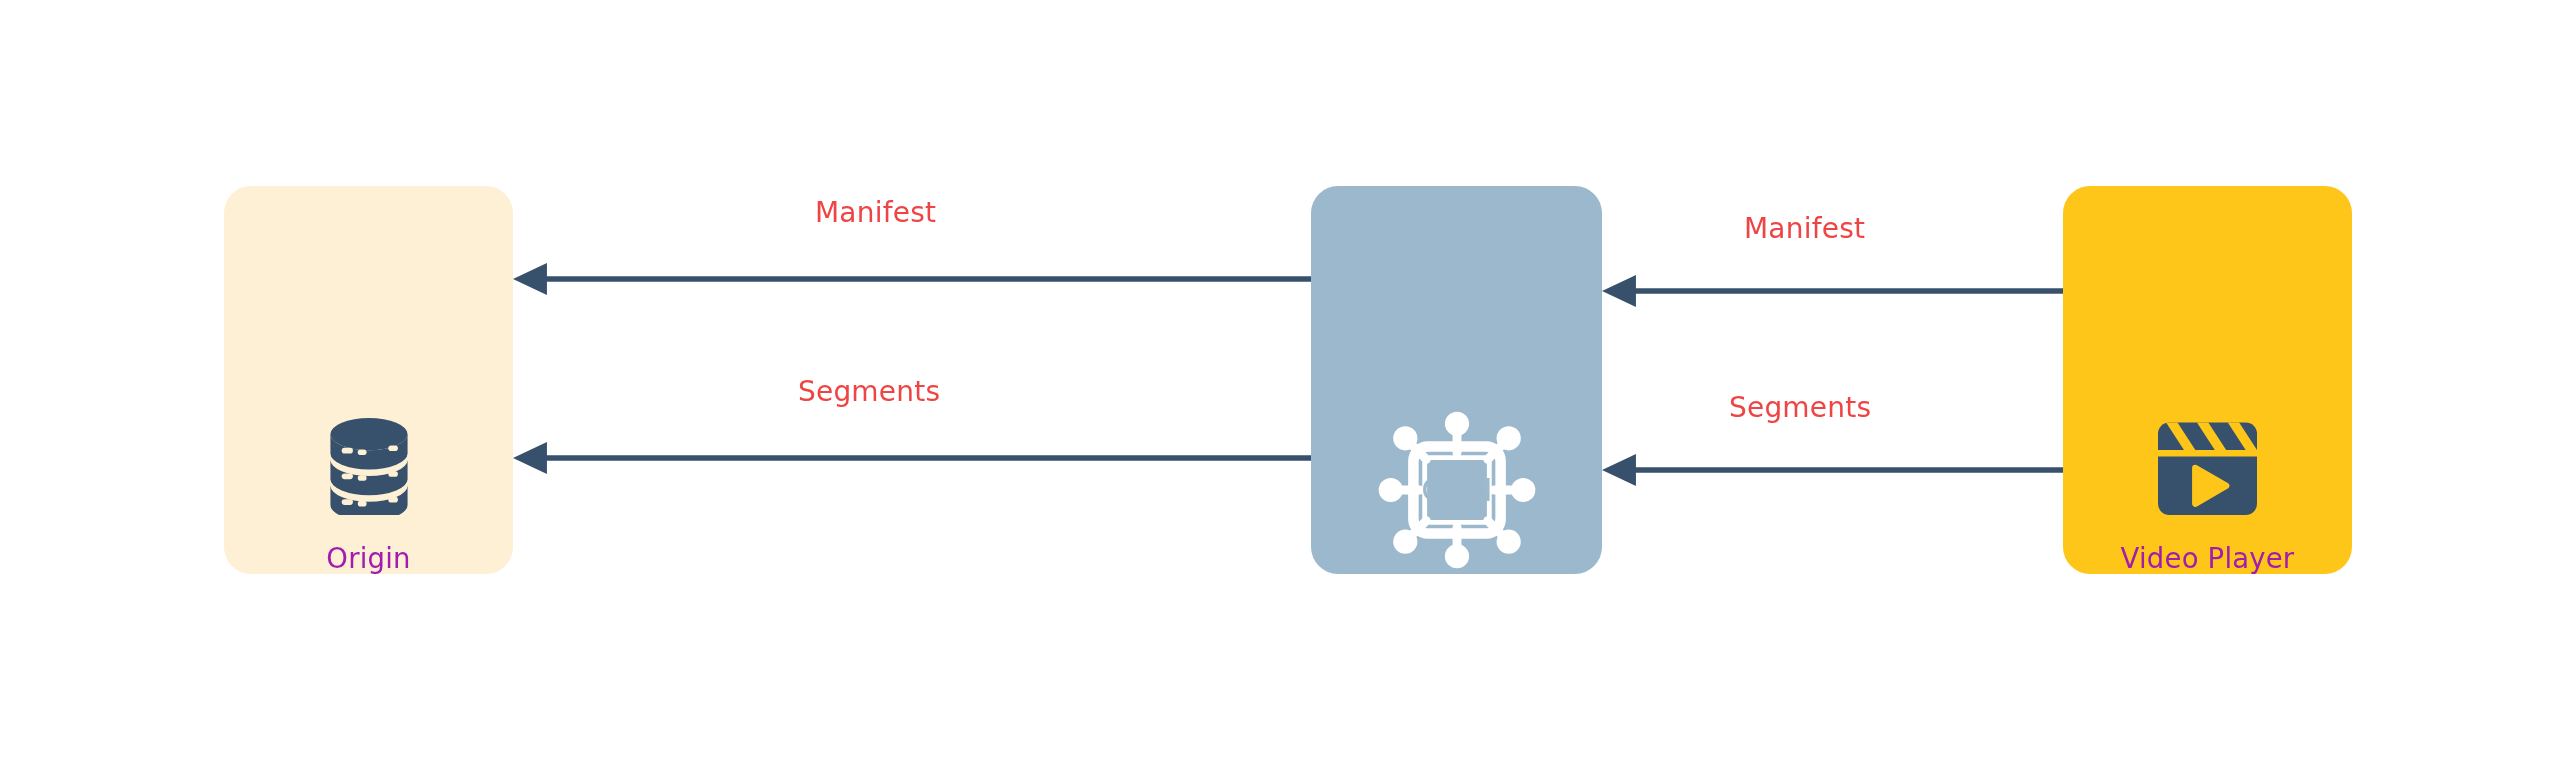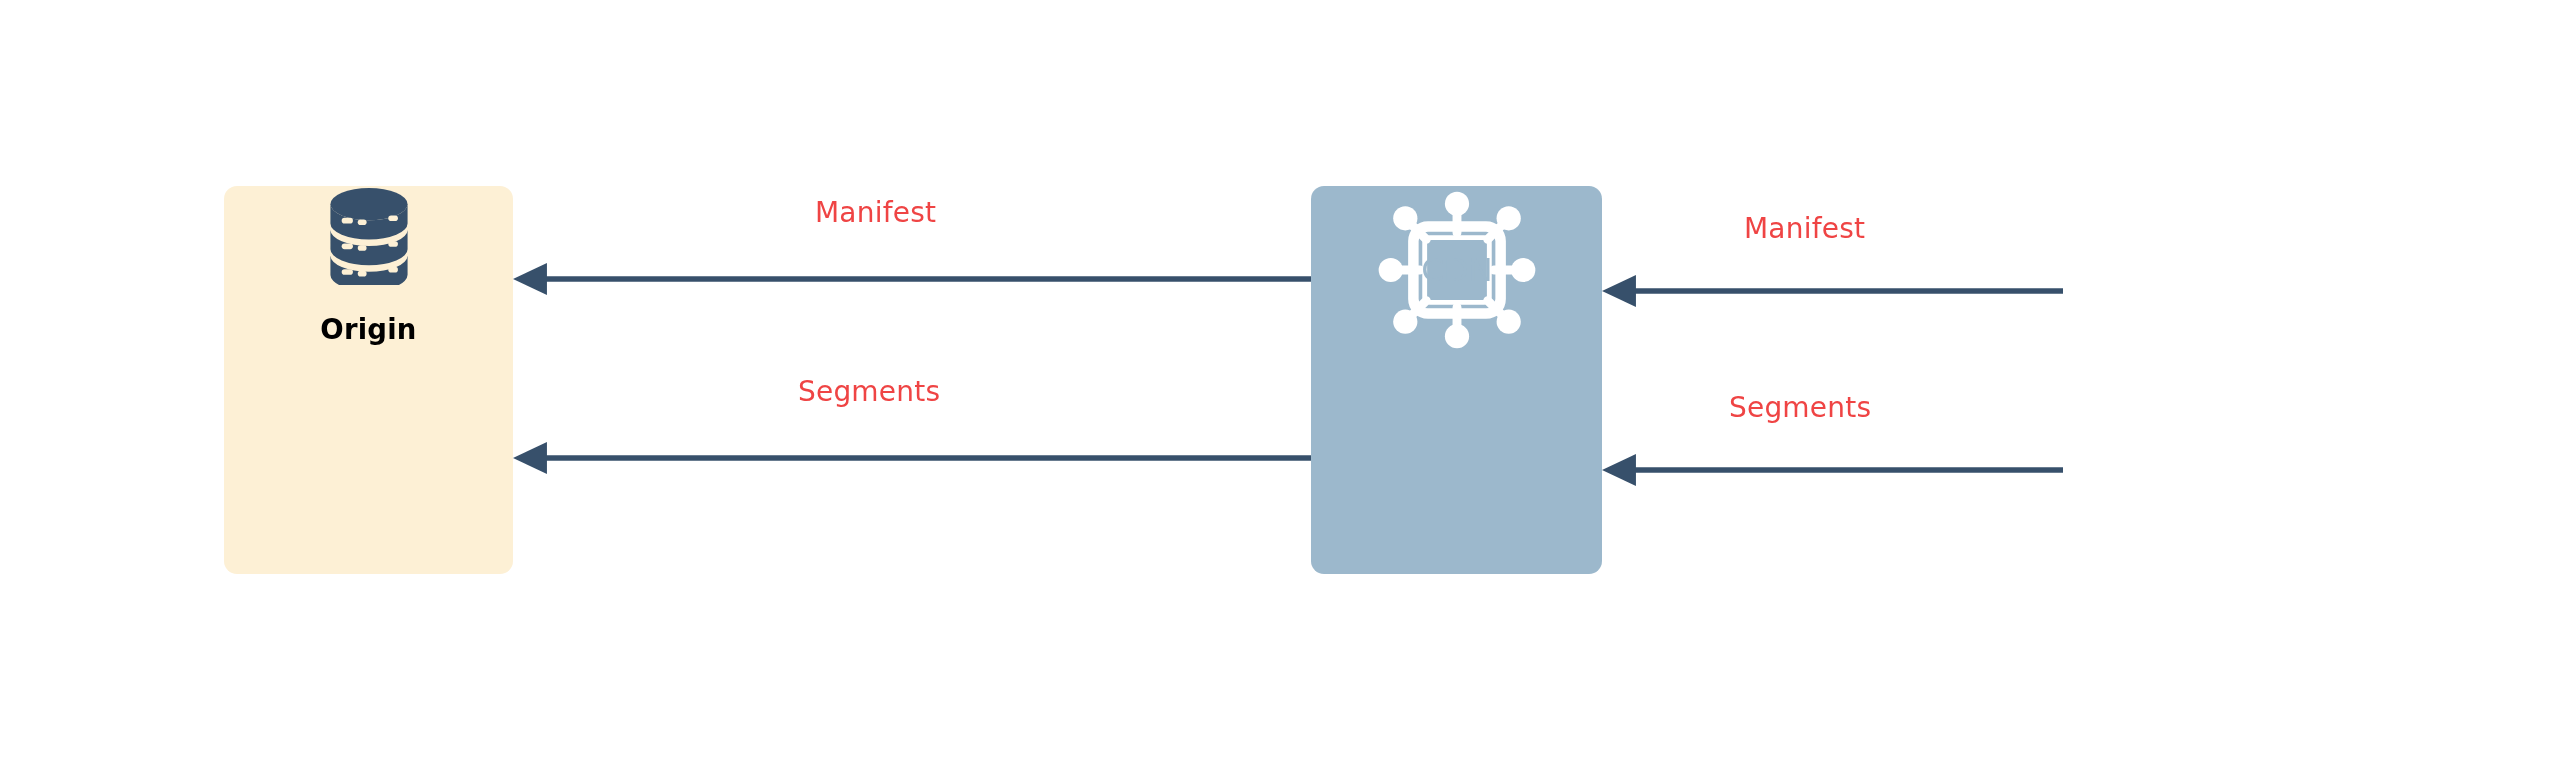--- a/index.html
+++ b/index.html
@@ -13,35 +13,35 @@
   #canvas {
     position: relative;
     width: 2576px;
     height: 761px;
     background: #ffffff;
   }
 
   
   .node {
     position: absolute;
-    border-radius: 13px;
+    border-radius: 27px;
     display: flex;
     flex-direction: column;
     align-items: center;
-    justify-content: flex-start;
+    justify-content: flex-end;
   }
   .node-icon {
     display: block;
     line-height: 0;
   }
   .node-label {
     margin-top: 27.5px;
     font-size: 27.5px;
-    font-weight: 700;
-    color: #000000;
+    font-weight: 400;
+    color: #a21caf;
     letter-spacing: 0.2px;
     white-space: nowrap;
   }
 
   #node-origin {
     left: 224px; top: 186px;
     width: 289px; height: 388px;
     background: #FDF0D5;
   }
   #node-cdn {
@@ -149,20 +149,39 @@
           <circle cx="168" cy="40" r="15"></circle>
           <circle cx="40" cy="168" r="15"></circle>
           <circle cx="168" cy="168" r="15"></circle>
         </g>
         <text x="104" y="117" text-anchor="middle" font-family="DejaVu Sans, Liberation Sans, sans-serif" font-size="40" fill="#9CB8CC">CDN</text>
       </svg>
     </span>
 
   </div>
 
+  <div class="node" id="node-player">
+    <span class="node-icon">
+      <svg width="99" height="99" viewBox="0 0 122 122">
+
+        <path d="M0 22 a14 14 0 0 1 14 -14 h94 a14 14 0 0 1 14 14 v20 h-122 z" fill="#37506B"></path>
+
+        <g fill="#FFC61A">
+          <path d="M24 8 l22 34 h-14 l-22 -34 z"></path>
+          <path d="M62 8 l22 34 h-14 l-22 -34 z"></path>
+          <path d="M100 8 l22 34 h-14 l-22 -34 z"></path>
+        </g>
+
+        <path d="M0 50 h122 v58 a14 14 0 0 1 -14 14 h-94 a14 14 0 0 1 -14 -14 z" fill="#37506B"></path>
+
+        <path d="M46 64 l38 22 -38 22 z" fill="#FFC61A" stroke="#FFC61A" stroke-width="8" stroke-linejoin="round"></path>
+      </svg>
+    </span>
+    <span class="node-label">Video Player</span>
+  </div>
 
   <div class="arrow" id="arrow-manifest-left">
     <svg width="798" height="32" viewBox="0 0 988 40" preserveAspectRatio="none">
       <line x1="40" y1="20" x2="988" y2="20" stroke="#37506B" stroke-width="7"></line>
       <path d="M0 20 L42 0 L42 40 Z" fill="#37506B"></path>
     </svg>
   </div>
   <div class="edge-label" id="label-manifest-left">Manifest</div>
 
   <div class="arrow" id="arrow-segments-left">

